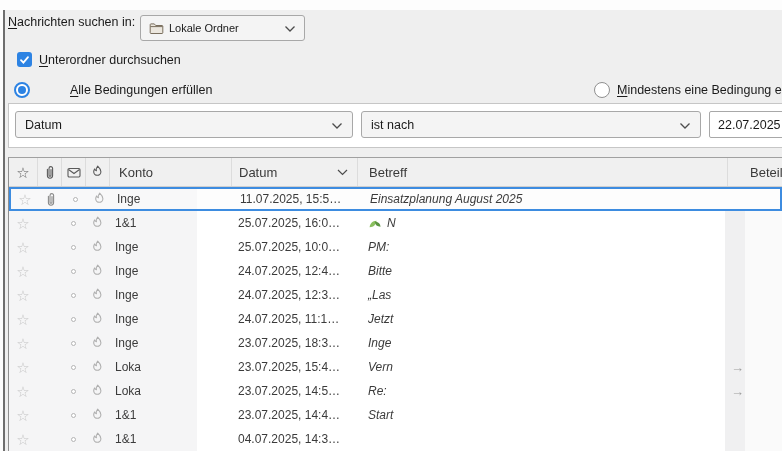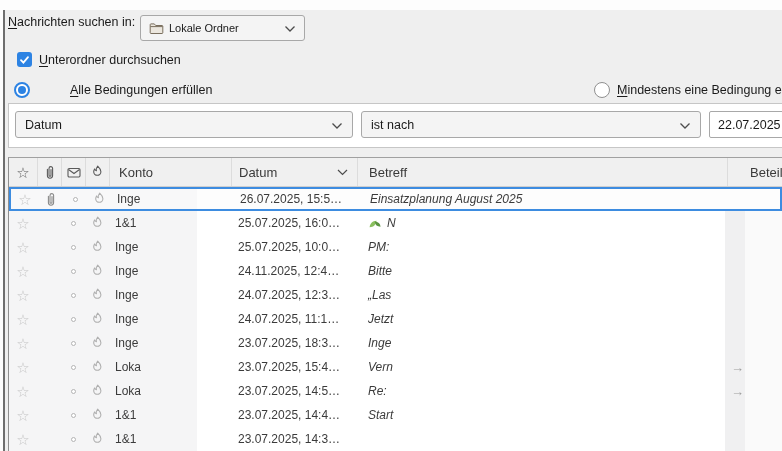--- a/index.html
+++ b/index.html
@@ -195,21 +195,21 @@
       <span class="read-dot"></span>
     </div>
     <div class="td">
       <span style="display:inline-flex;">
         <svg width="13" height="14" viewBox="0 0 13 14">
                 <path d="M6.7 1.2c1.9 1.8 3.2 3.5 3.2 5.5a3.6 3.6 0 0 1-7.2 0c0-1 .4-2 1.1-2.8.2 1 .8 1.7 1.6 1.9-.6-1.7.2-3.2 1.3-4.6z" fill="none" stroke="#b0b0b0" stroke-width="1.1" stroke-linejoin="round"></path>
               </svg>
       </span>
     </div>
     <div class="td txt-cell td-konto">Inge</div>
-    <div class="td txt-cell td-datum">26.07.2025, 15:5…</div>
+    <div class="td txt-cell td-datum">11.07.2025, 15:5…</div>
     <div class="td txt-cell td-betreff">
 
       <span>Einsatzplanung August 2025</span>
     </div>
     <div class="td td-beteiligte">
       <span class="out-arrow" style="visibility: hidden;">→</span>
     </div>
   </div>
 
   <div class="trow">
@@ -297,21 +297,21 @@
       <span class="read-dot"></span>
     </div>
     <div class="td">
       <span style="display:inline-flex;">
         <svg width="13" height="14" viewBox="0 0 13 14">
                 <path d="M6.7 1.2c1.9 1.8 3.2 3.5 3.2 5.5a3.6 3.6 0 0 1-7.2 0c0-1 .4-2 1.1-2.8.2 1 .8 1.7 1.6 1.9-.6-1.7.2-3.2 1.3-4.6z" fill="none" stroke="#b0b0b0" stroke-width="1.1" stroke-linejoin="round"></path>
               </svg>
       </span>
     </div>
     <div class="td txt-cell td-konto">Inge</div>
-    <div class="td txt-cell td-datum">24.11.2025, 12:4…</div>
+    <div class="td txt-cell td-datum">24.07.2025, 12:4…</div>
     <div class="td txt-cell td-betreff">
 
       <span>Bitte</span>
     </div>
     <div class="td td-beteiligte">
       <span class="out-arrow" style="visibility: hidden;">→</span>
     </div>
   </div>
 
   <div class="trow">
@@ -521,20 +521,20 @@
       <span class="read-dot"></span>
     </div>
     <div class="td">
       <span style="display:inline-flex;">
         <svg width="13" height="14" viewBox="0 0 13 14">
                 <path d="M6.7 1.2c1.9 1.8 3.2 3.5 3.2 5.5a3.6 3.6 0 0 1-7.2 0c0-1 .4-2 1.1-2.8.2 1 .8 1.7 1.6 1.9-.6-1.7.2-3.2 1.3-4.6z" fill="none" stroke="#b0b0b0" stroke-width="1.1" stroke-linejoin="round"></path>
               </svg>
       </span>
     </div>
     <div class="td txt-cell td-konto">1&amp;1</div>
-    <div class="td txt-cell td-datum">23.07.2025, 14:3…</div>
+    <div class="td txt-cell td-datum">04.07.2025, 14:3…</div>
     <div class="td td-beteiligte">
       <span class="out-arrow" style="visibility: hidden;">→</span>
     </div>
   </div>
 </div>
   </div>
 </div>
 
 </body></html>

